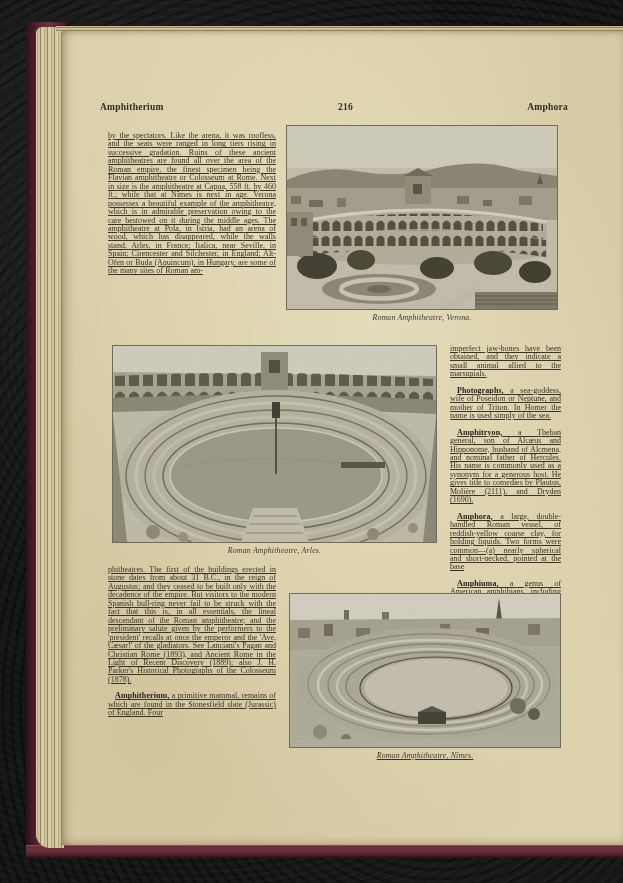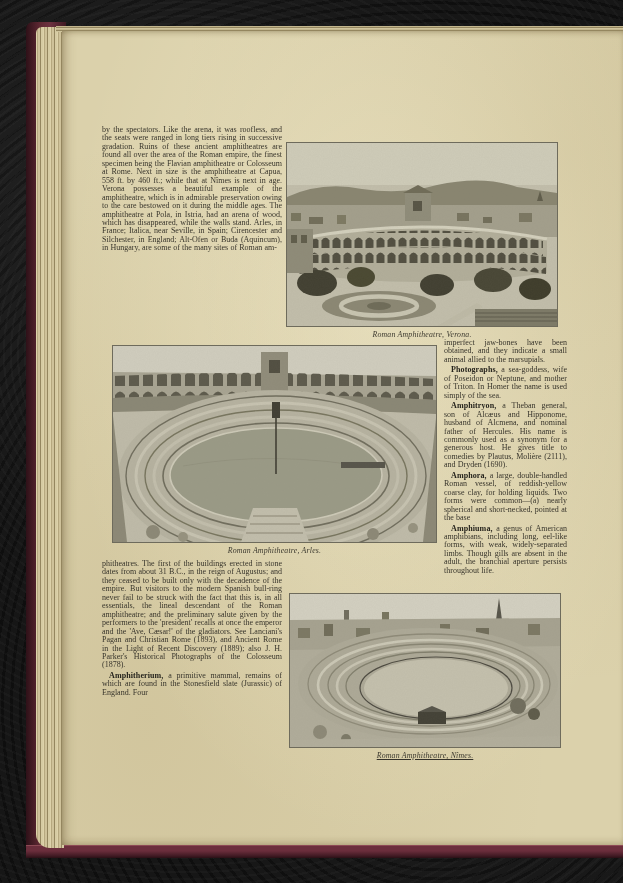--- a/index.html
+++ b/index.html
@@ -45,48 +45,53 @@
   .running-head{
     position:absolute; top:71px; left:38px; width:468px;
     display:flex; justify-content:space-between; align-items:baseline;
     font-weight:bold; font-size:9.5px; letter-spacing:.25px; color:#2f2c24;
   }
   .running-head .pagenum{ font-weight:bold; }
   .bktext{
     position:absolute; font-size:8px; line-height:8.45px; text-align:justify;
     color:#37342b; word-spacing:.2px;
   }
-  .bktext p{ margin:2px; }
+  .bktext p{ margin:8px;text-decoration:underline; }
   .bktext p.entry{ text-indent:7px; }
   .bktext b{ font-weight:bold; color:#26241d; letter-spacing:.1px; }
   .block-a{ left:38px;  top:93px;  width:184px; }
   .block-b{ left:380px; top:306px; width:127px; }
   .block-c{ left:38px;  top:527px; width:184px; }
   figure{ position:absolute; margin:0; }
-  .fig-verona{ left:225px; top:112px;  width:270px;font-family:Liberation Serif, serif; }
+  .fig-verona{ left:225px; top:95px;  width:270px;font-family:Liberation Serif, serif; }
   .fig-arles { left:51px;  top:315px; width:323px; }
   .fig-nimes { left:228px; top:563px; width:270px;text-decoration:underline; }
   figure svg{ display:block; outline:1px solid #6e6b5c; background:#b9b6a4; }
   figcaption{
     margin-top:4px; text-align:center; font-style:italic;
     font-size:7.8px; color:#3b382e; letter-spacing:.2px;
   }
 </style>
 </head>
 <body>
 
 <div class="scene">
 
   <div class="cover-left"></div>
   <div class="cover-bottom"></div>
   <div class="page-edges"></div>
   <div class="page-edges-top"></div>
 
   <div class="page">
 
+    <div class="running-head">
+      <span>Amphitherium</span>
+      <span class="pagenum">216</span>
+      <span>Amphora</span>
+    </div>
 
     <div class="bktext block-a">
       <p>by the spectators.  Like the arena, it was roofless, and the seats were ranged in long tiers rising in successive gradation.  Ruins of these ancient amphitheatres are found all over the area of the Roman empire, the finest specimen being the Flavian amphitheatre or Colosseum at Rome.  Next in size is the amphitheatre at Capua, 558 ft. by 460 ft.; while that at Nîmes is next in age.  Verona possesses a beautiful example of the amphitheatre, which is in admirable preservation owing to the care bestowed on it during the middle ages.  The amphitheatre at Pola, in Istria, had an arena of wood, which has disappeared, while the walls stand.  Arles, in France; Italica, near Seville, in Spain; Cirencester and Silchester, in England; Alt-Ofen or Buda (Aquincum), in Hungary, are some of the many sites of Roman am-</p>
     </div>
 
     <figure class="fig-verona">
       <svg width="270" height="183" viewBox="0 0 270 183">
         <defs>
           <pattern id="varc" width="11" height="15" patternUnits="userSpaceOnUse">
             <path d="M1.5,15 L1.5,7.5 Q5.5,1.5 9.5,7.5 L9.5,15 Z" fill="#4d4b3f"></path>

